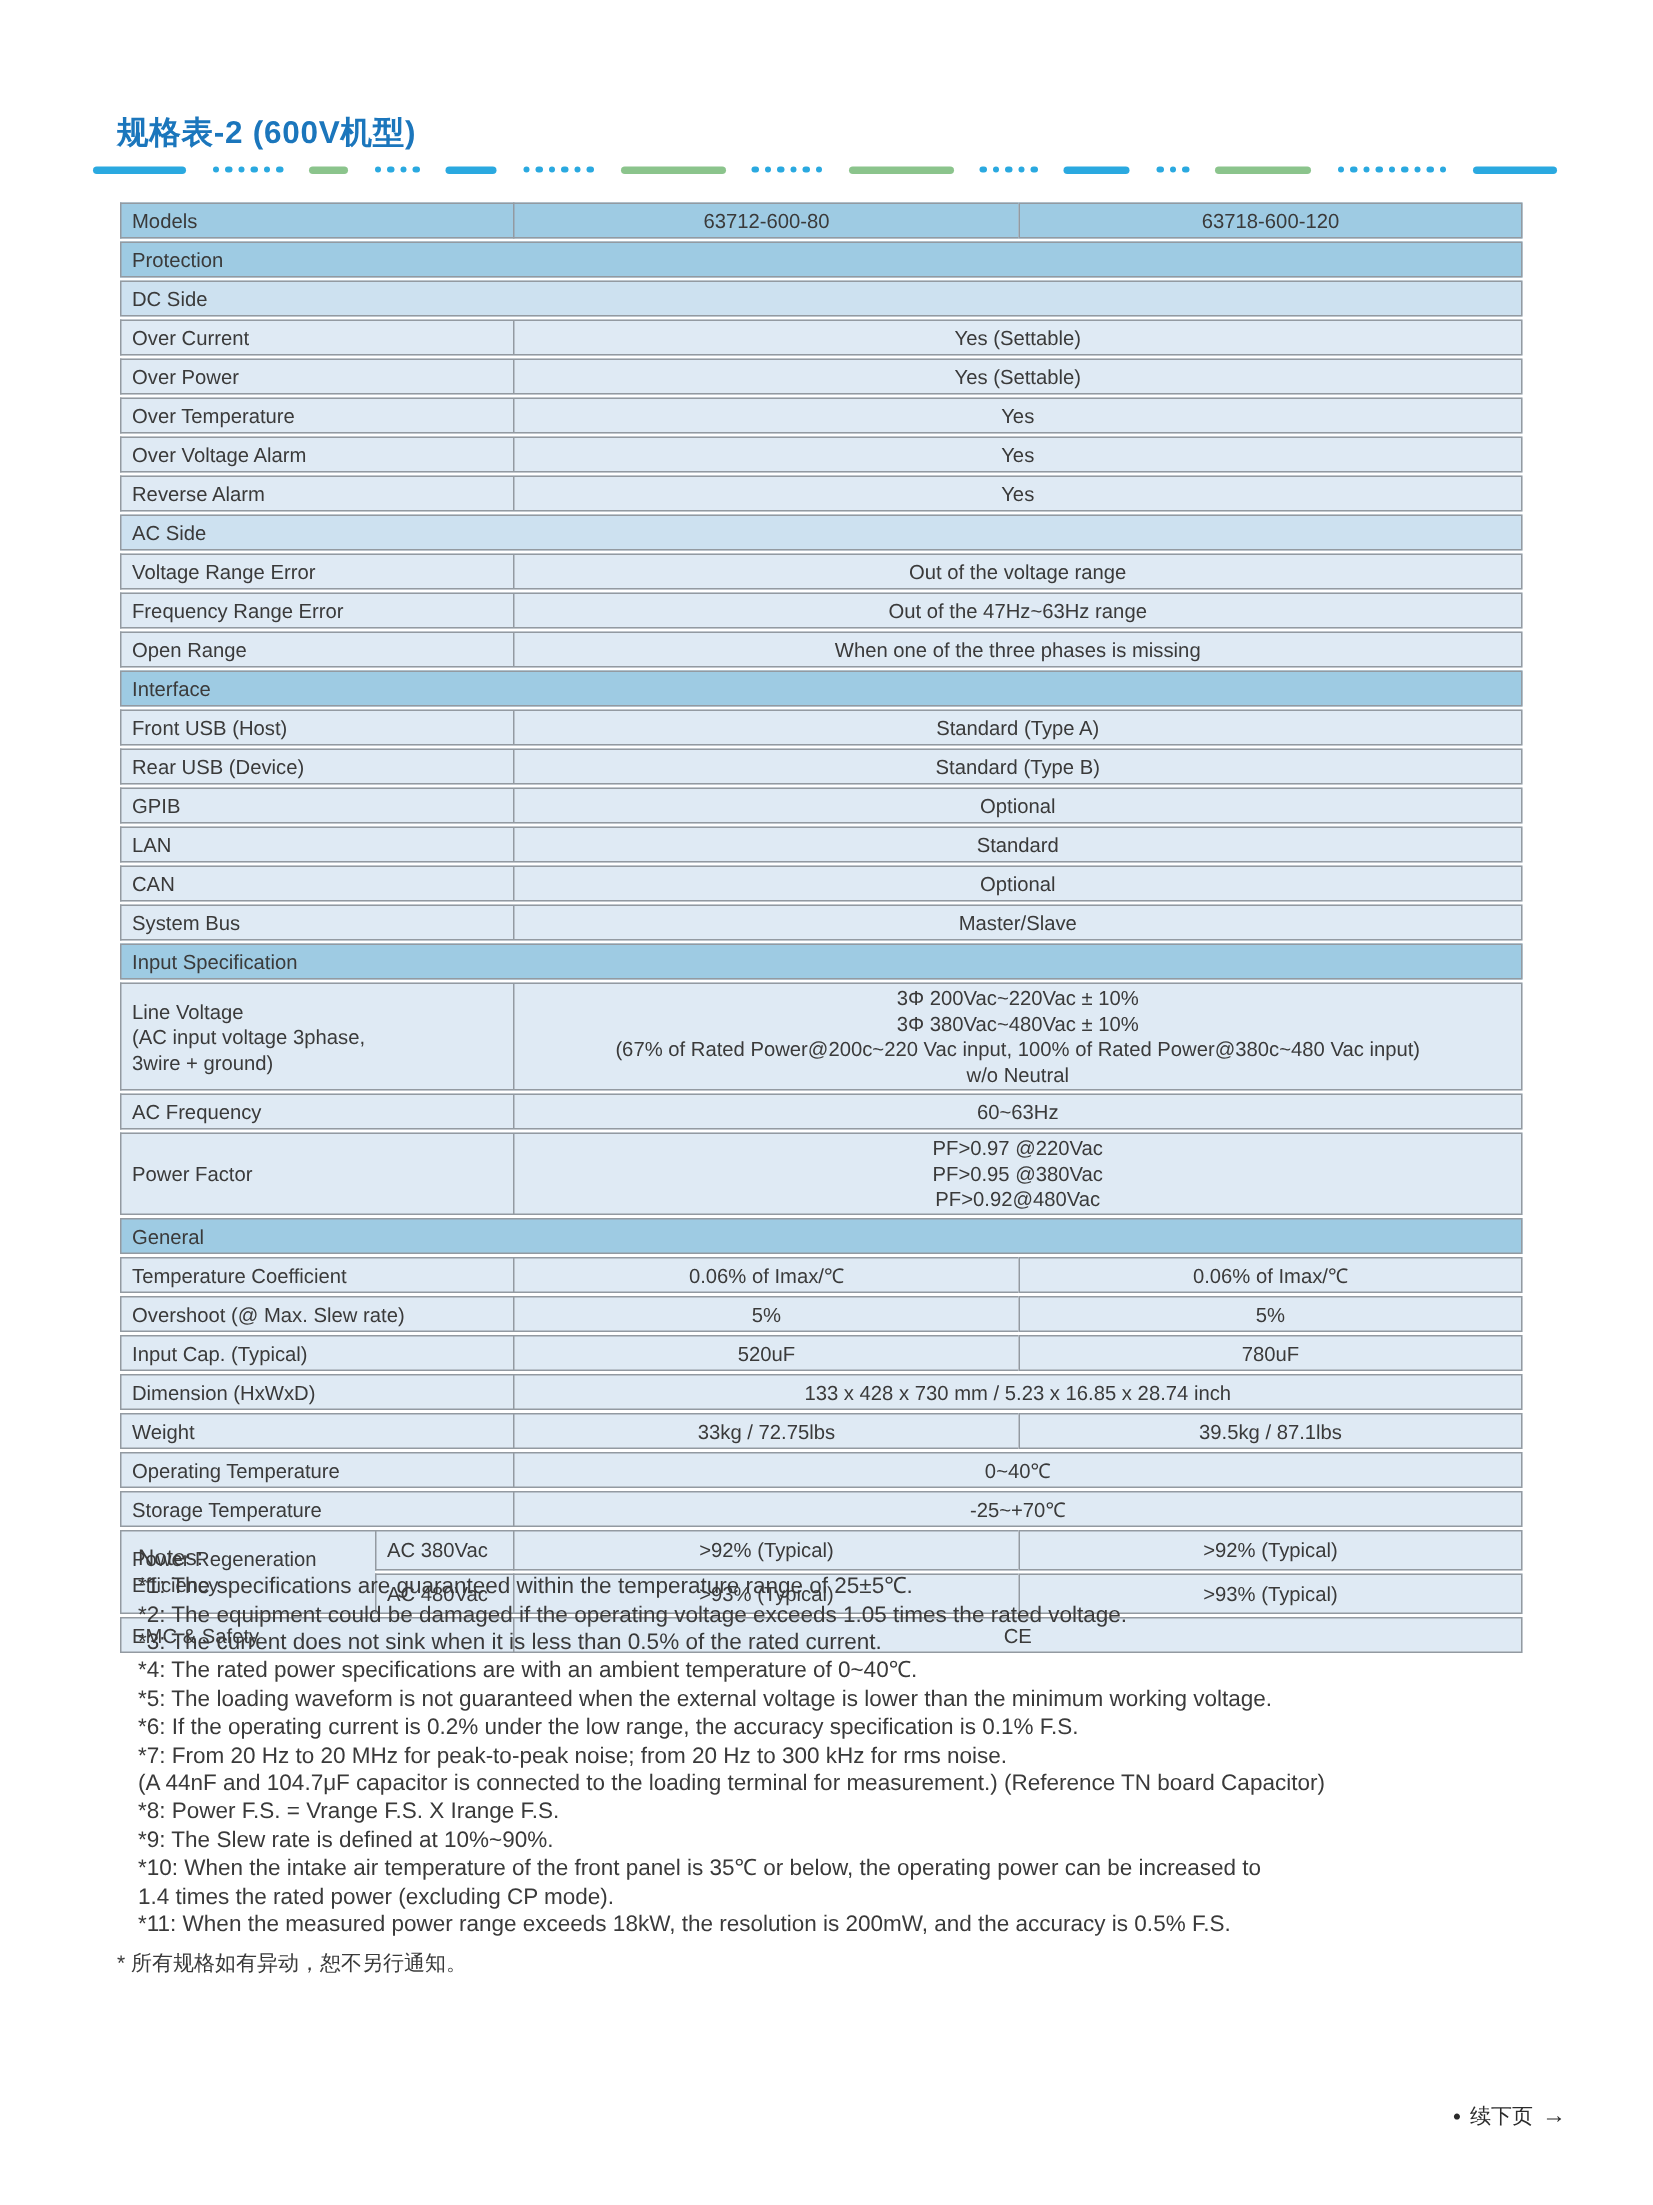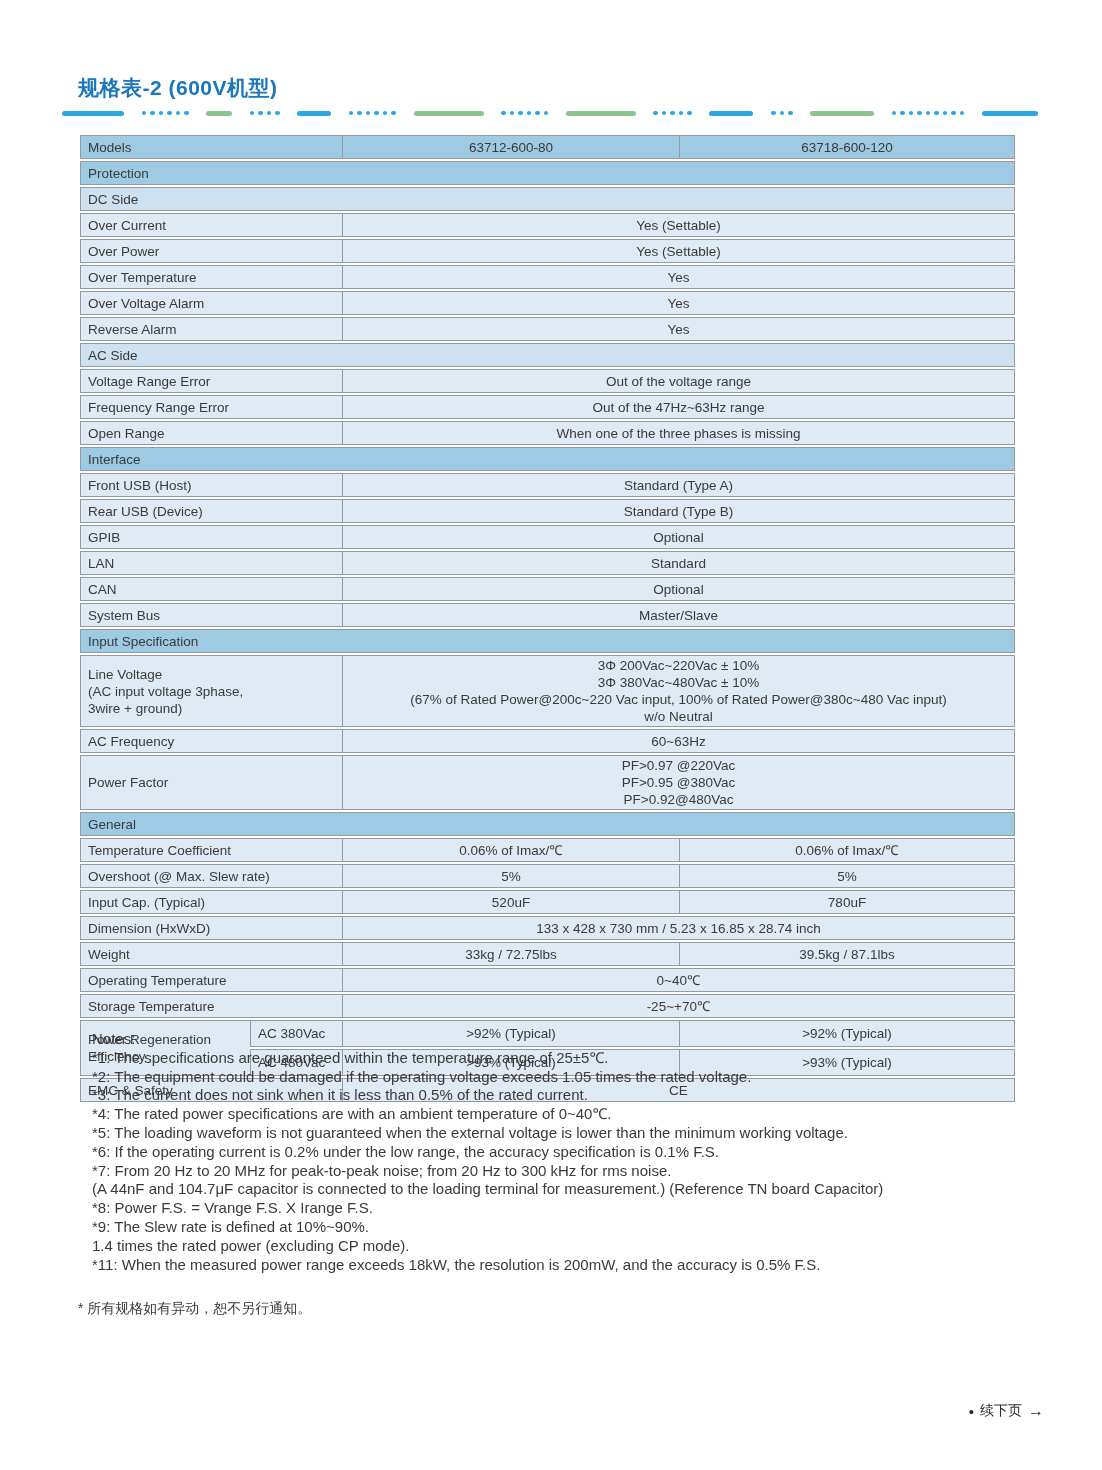--- a/index.html
+++ b/index.html
@@ -302,20 +302,21 @@
         <div class="note-line">*1: The specifications are guaranteed within the temperature range of 25±5℃.</div>
         <div class="note-line">*2: The equipment could be damaged if the operating voltage exceeds 1.05 times the rated voltage.</div>
         <div class="note-line">*3: The current does not sink when it is less than 0.5% of the rated current.</div>
         <div class="note-line">*4: The rated power specifications are with an ambient temperature of 0~40℃.</div>
         <div class="note-line">*5: The loading waveform is not guaranteed when the external voltage is lower than the minimum working voltage.</div>
         <div class="note-line">*6: If the operating current is 0.2% under the low range, the accuracy specification is 0.1% F.S.</div>
         <div class="note-line">*7: From 20 Hz to 20 MHz for peak-to-peak noise; from 20 Hz to 300 kHz for rms noise.</div>
         <div class="note-line">(A 44nF and 104.7μF capacitor is connected to the loading terminal for measurement.) (Reference TN board Capacitor)</div>
         <div class="note-line">*8: Power F.S. = Vrange F.S. X Irange F.S.</div>
         <div class="note-line">*9: The Slew rate is defined at 10%~90%.</div>
+        <div class="note-line">*10: When the intake air temperature of the front panel is 35℃ or below, the operating power can be increased to</div>
         <div class="note-line">1.4 times the rated power (excluding CP mode).</div>
         <div class="note-line">*11: When the measured power range exceeds 18kW, the resolution is 200mW, and the accuracy is 0.5% F.S.</div>
       </div>
   </div>
 
   <div class="disclaimer">* 所有规格如有异动，恕不另行通知。</div>
 
   <div class="footer">
     <span class="bullet">•</span>
     <span>续下页</span>

